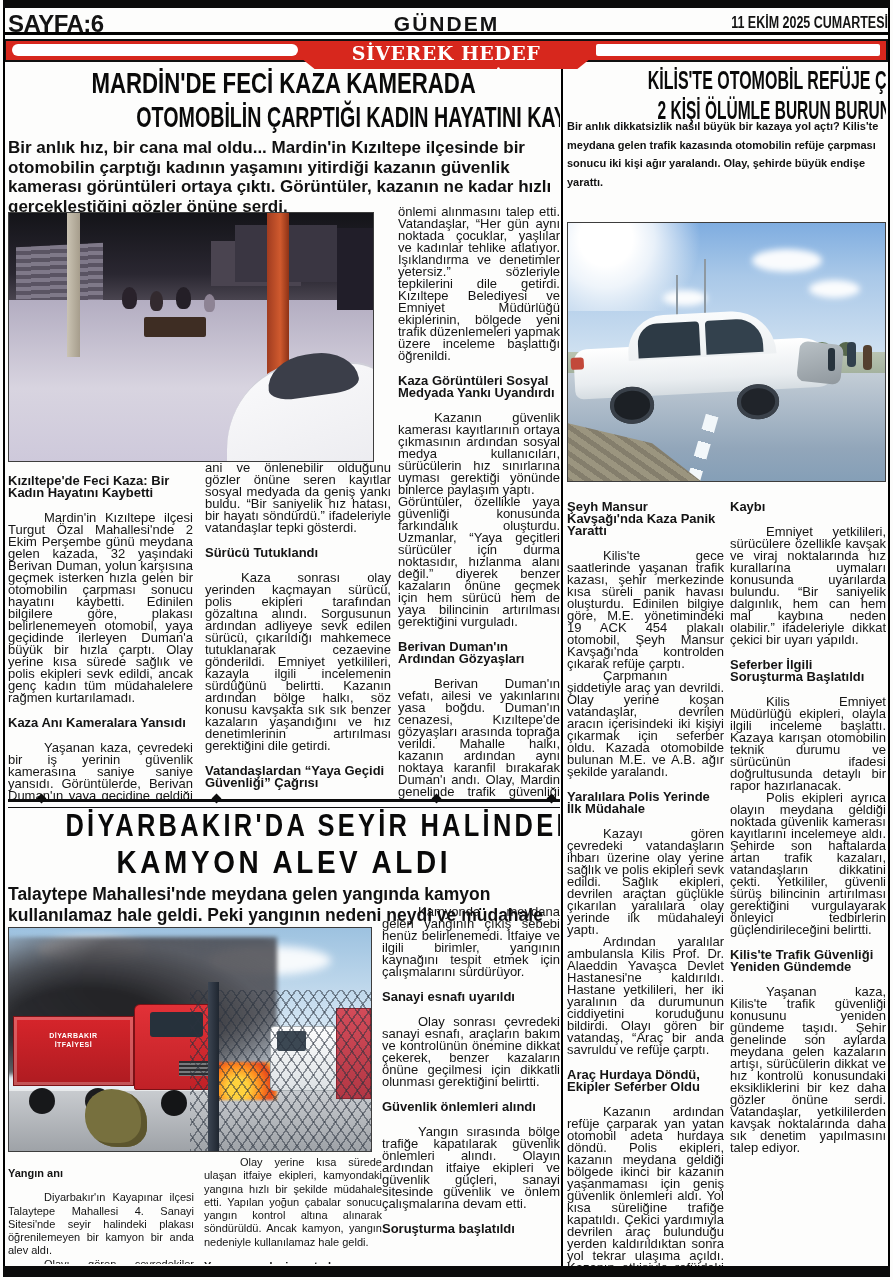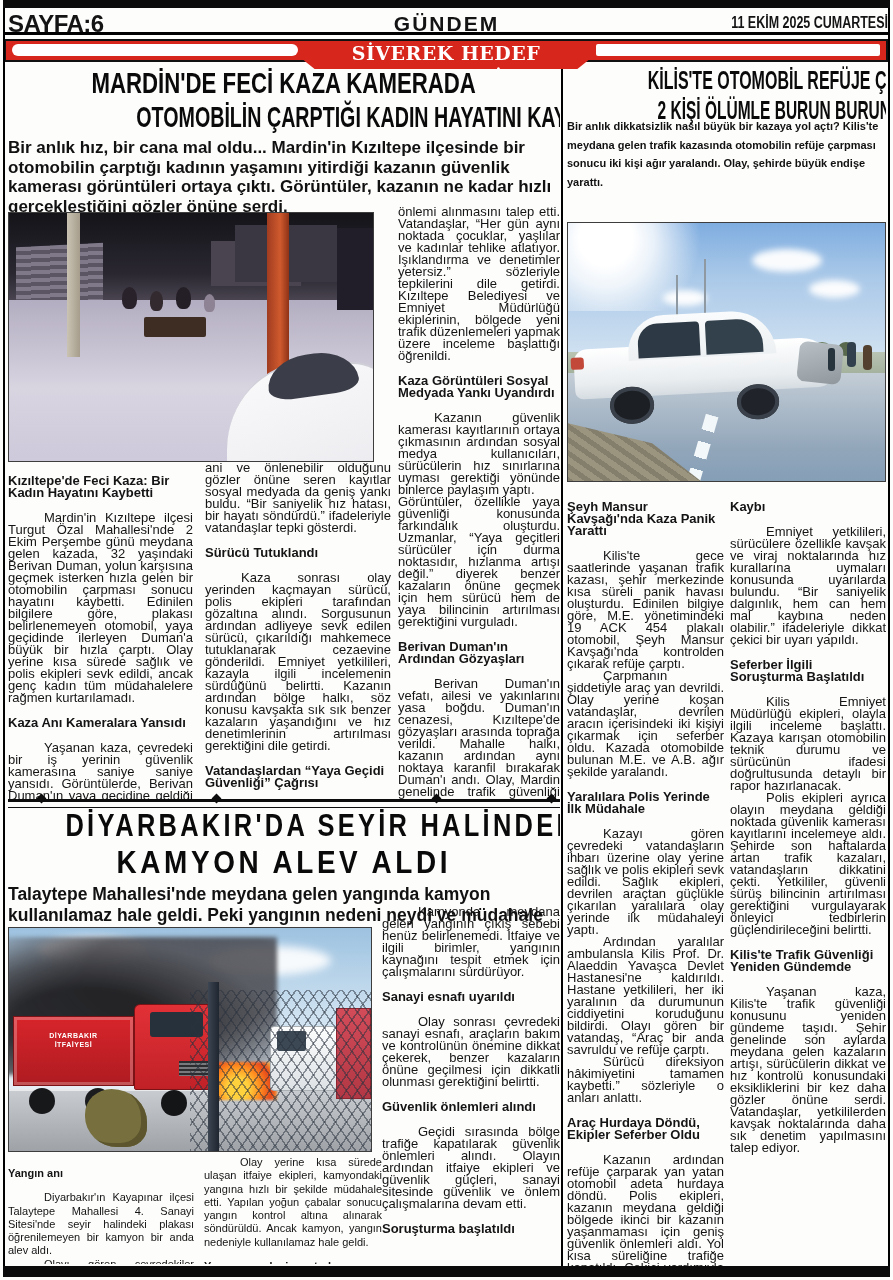--- a/index.html
+++ b/index.html
@@ -140,21 +140,21 @@
       <div class="s-table"></div>
       <div class="s-car"></div>
       <div class="s-glass"></div>
       <div class="s-door"></div>
     </div>
 
     <div class="col" style="left:390px;top:140px;width:162px;height:593px;">
       <p class="bp ni">önlemi alınmasını talep etti. Vatandaşlar, “Her gün aynı noktada çocuklar, yaşlılar ve kadınlar tehlike atlatıyor. Işıklandırma ve denetimler yetersiz.” sözleriyle tepkilerini dile getirdi. Kızıltepe Belediyesi ve Emniyet Müdürlüğü ekiplerinin, bölgede yeni trafik düzenlemeleri yapmak üzere inceleme başlattığı öğrenildi.</p>
       <p class="bh">Kaza Görüntüleri Sosyal Medyada Yankı Uyandırdı</p>
       <p class="bp">Kazanın güvenlik kamerası kayıtlarının ortaya çıkmasının ardından sosyal medya kullanıcıları, sürücülerin hız sınırlarına uyması gerektiği yönünde binlerce paylaşım yaptı.</p>
-      <p class="bp ni">Görüntüler, özellikle yaya güvenliği konusunda farkındalık oluşturdu. Uzmanlar, “Yaya geçitleri sürücüler için durma noktasıdır, hızlanma artışı değil.” diyerek benzer kazaların önüne geçmek için hem sürücü hem de yaya bilincinin artırılması gerektiğini vurguladı.</p>
+      <p class="bp ni">Görüntüler, özellikle yaya güvenliği konusunda farkındalık oluşturdu. Uzmanlar, “Yaya geçitleri sürücüler için durma noktasıdır, hızlanma alanı değil.” diyerek benzer kazaların önüne geçmek için hem sürücü hem de yaya bilincinin artırılması gerektiğini vurguladı.</p>
       <p class="bh">Berivan Duman'ın Ardından Gözyaşları</p>
       <p class="bp">Berivan Duman'ın vefatı, ailesi ve yakınlarını yasa boğdu. Duman'ın cenazesi, Kızıltepe'de gözyaşları arasında toprağa verildi. Mahalle halkı, kazanın ardından aynı noktaya karanfil bırakarak Duman'ı andı. Olay, Mardin genelinde trafik güvenliği konusundaki eksiklikleri bir kez daha gündeme taşıdı. Yetkililer, bölgede hem hız denetimlerinin artırılacağını hem de yaya geçitlerinde kamera sistemlerinin genişletileceğini duyurdu. Haber-İHA-</p>
     </div>
     <div class="col" style="left:0;top:396px;width:185px;height:337px;">
       <p class="bh">Kızıltepe'de Feci Kaza: Bir Kadın Hayatını Kaybetti</p>
       <p class="bp">Mardin'in Kızıltepe ilçesi Turgut Özal Mahallesi'nde 2 Ekim Perşembe günü meydana gelen kazada, 32 yaşındaki Berivan Duman, yolun karşısına geçmek isterken hızla gelen bir otomobilin çarpması sonucu hayatını kaybetti. Edinilen bilgilere göre, plakası belirlenemeyen otomobil, yaya geçidinde ilerleyen Duman'a büyük bir hızla çarptı. Olay yerine kısa sürede sağlık ve polis ekipleri sevk edildi, ancak genç kadın tüm müdahalelere rağmen kurtarılamadı.</p>
       <p class="bh">Kaza Anı Kameralara Yansıdı</p>
       <p class="bp">Yaşanan kaza, çevredeki bir iş yerinin güvenlik kamerasına saniye saniye yansıdı. Görüntülerde, Berivan Duman'ın yaya geçidine geldiği sırada hızla gelen otomobilin çarpmasıyla metrelerce savrulduğu görülüyor. O anları izleyenler büyük bir üzüntü yaşarken, olayın ne kadar</p>
     </div>
     <div class="col" style="left:197px;top:396px;width:186px;height:337px;">
@@ -197,21 +197,20 @@
       <div class="k-people"></div>
     </div>
 
     <div class="col" style="left:0;top:422px;width:157px;height:778px;">
       <p class="bh">Şeyh Mansur Kavşağı'nda Kaza Panik Yarattı</p>
       <p class="bp">Kilis'te gece saatlerinde yaşanan trafik kazası, şehir merkezinde kısa süreli panik havası oluşturdu. Edinilen bilgiye göre, M.E. yönetimindeki 19 ACK 454 plakalı otomobil, Şeyh Mansur Kavşağı'nda kontrolden çıkarak refüje çarptı.</p>
       <p class="bp">Çarpmanın şiddetiyle araç yan devrildi. Olay yerine koşan vatandaşlar, devrilen aracın içerisindeki iki kişiyi çıkarmak için seferber oldu. Kazada otomobilde bulunan M.E. ve A.B. ağır şekilde yaralandı.</p>
       <p class="bh">Yaralılara Polis Yerinde İlk Müdahale</p>
       <p class="bp">Kazayı gören çevredeki vatandaşların ihbarı üzerine olay yerine sağlık ve polis ekipleri sevk edildi. Sağlık ekipleri, devrilen araçtan güçlükle çıkarılan yaralılara olay yerinde ilk müdahaleyi yaptı.</p>
       <p class="bp">Ardından yaralılar ambulansla Kilis Prof. Dr. Alaeddin Yavaşca Devlet Hastanesi'ne kaldırıldı. Hastane yetkilileri, her iki yaralının da durumunun ciddiyetini koruduğunu bildirdi. Olayı gören bir vatandaş, “Araç bir anda savruldu ve refüje çarptı.</p>
-      <p class="bp">Sürücü direksiyon hâkimiyetini tamamen kaybetti.” sözleriyle o anları anlattı.</p>
       <p class="bh">Araç Hurdaya Döndü, Ekipler Seferber Oldu</p>
       <p class="bp">Kazanın ardından refüje çarparak yan yatan otomobil adeta hurdaya döndü. Polis ekipleri, kazanın meydana geldiği bölgede ikinci bir kazanın yaşanmaması için geniş güvenlik önlemleri aldı. Yol kısa süreliğine trafiğe kapatıldı. Çekici yardımıyla devrilen araç bulunduğu yerden kaldırıldıktan sonra yol tekrar ulaşıma açıldı. Kazanın etkisiyle refüjdeki bazı taşların yerinden söküldüğü ve çevrede maddi hasar oluştuğu görüldü.</p>
 
     </div>
     <div class="col" style="left:163px;top:422px;width:156px;height:778px;">
       <p class="bh">Kaybı</p>
       <p class="bp">Emniyet yetkilileri, sürücülere özellikle kavşak ve viraj noktalarında hız kurallarına uymaları konusunda uyarılarda bulundu. “Bir saniyelik dalgınlık, hem can hem mal kaybına neden olabilir.” ifadeleriyle dikkat çekici bir uyarı yapıldı.</p>
       <p class="bh">Seferber İlgili Soruşturma Başlatıldı</p>
       <p class="bp">Kilis Emniyet Müdürlüğü ekipleri, olayla ilgili inceleme başlattı. Kazaya karışan otomobilin teknik durumu ve sürücünün ifadesi doğrultusunda detaylı bir rapor hazırlanacak.</p>
       <p class="bp">Polis ekipleri ayrıca olayın meydana geldiği noktada güvenlik kamerası kayıtlarını incelemeye aldı. Şehirde son haftalarda artan trafik kazaları, vatandaşların dikkatini çekti. Yetkililer, güvenli sürüş bilincinin artırılması gerektiğini vurgulayarak önleyici tedbirlerin güçlendirileceğini belirtti.</p>
@@ -253,21 +252,21 @@
       <div class="f-bush"></div>
       <div class="f-fence"></div>
       <div class="f-post"></div>
     </div>
 
     <div class="col" style="left:374px;top:100px;width:178px;height:358px;">
       <p class="bp">Kamyonda meydana gelen yangının çıkış sebebi henüz belirlenemedi. İtfaiye ve ilgili birimler, yangının kaynağını tespit etmek için çalışmalarını sürdürüyor.</p>
       <p class="bh">Sanayi esnafı uyarıldı</p>
       <p class="bp">Olay sonrası çevredeki sanayi esnafı, araçların bakım ve kontrolünün önemine dikkat çekerek, benzer kazaların önüne geçilmesi için dikkatli olunması gerektiğini belirtti.</p>
       <p class="bh">Güvenlik önlemleri alındı</p>
-      <p class="bp">Geçidi sırasında bölge trafiğe kapatılarak güvenlik önlemleri alındı. Olayın ardından itfaiye ekipleri ve güvenlik güçleri, sanayi sitesinde güvenlik ve önlem çalışmalarına devam etti.</p>
+      <p class="bp">Yangın sırasında bölge trafiğe kapatılarak güvenlik önlemleri alındı. Olayın ardından itfaiye ekipleri ve güvenlik güçleri, sanayi sitesinde güvenlik ve önlem çalışmalarına devam etti.</p>
       <p class="bh">Soruşturma başlatıldı</p>
 
     </div>
     <div class="col" style="left:0;top:350px;width:186px;height:108px;font-size:11px;line-height:13.3px;">
       <p class="bh">Yangın anı</p>
       <p class="bp">Diyarbakır'ın Kayapınar ilçesi Talaytepe Mahallesi 4. Sanayi Sitesi'nde seyir halindeki plakası öğrenilemeyen bir kamyon bir anda alev aldı.</p>
       <p class="bp">Olayı gören çevredekiler durumu hemen itfaiye ekiplerine bildirdi.</p>
 
     </div>
     <div class="col" style="left:196px;top:350px;width:178px;height:108px;font-size:11px;line-height:13.3px;">

